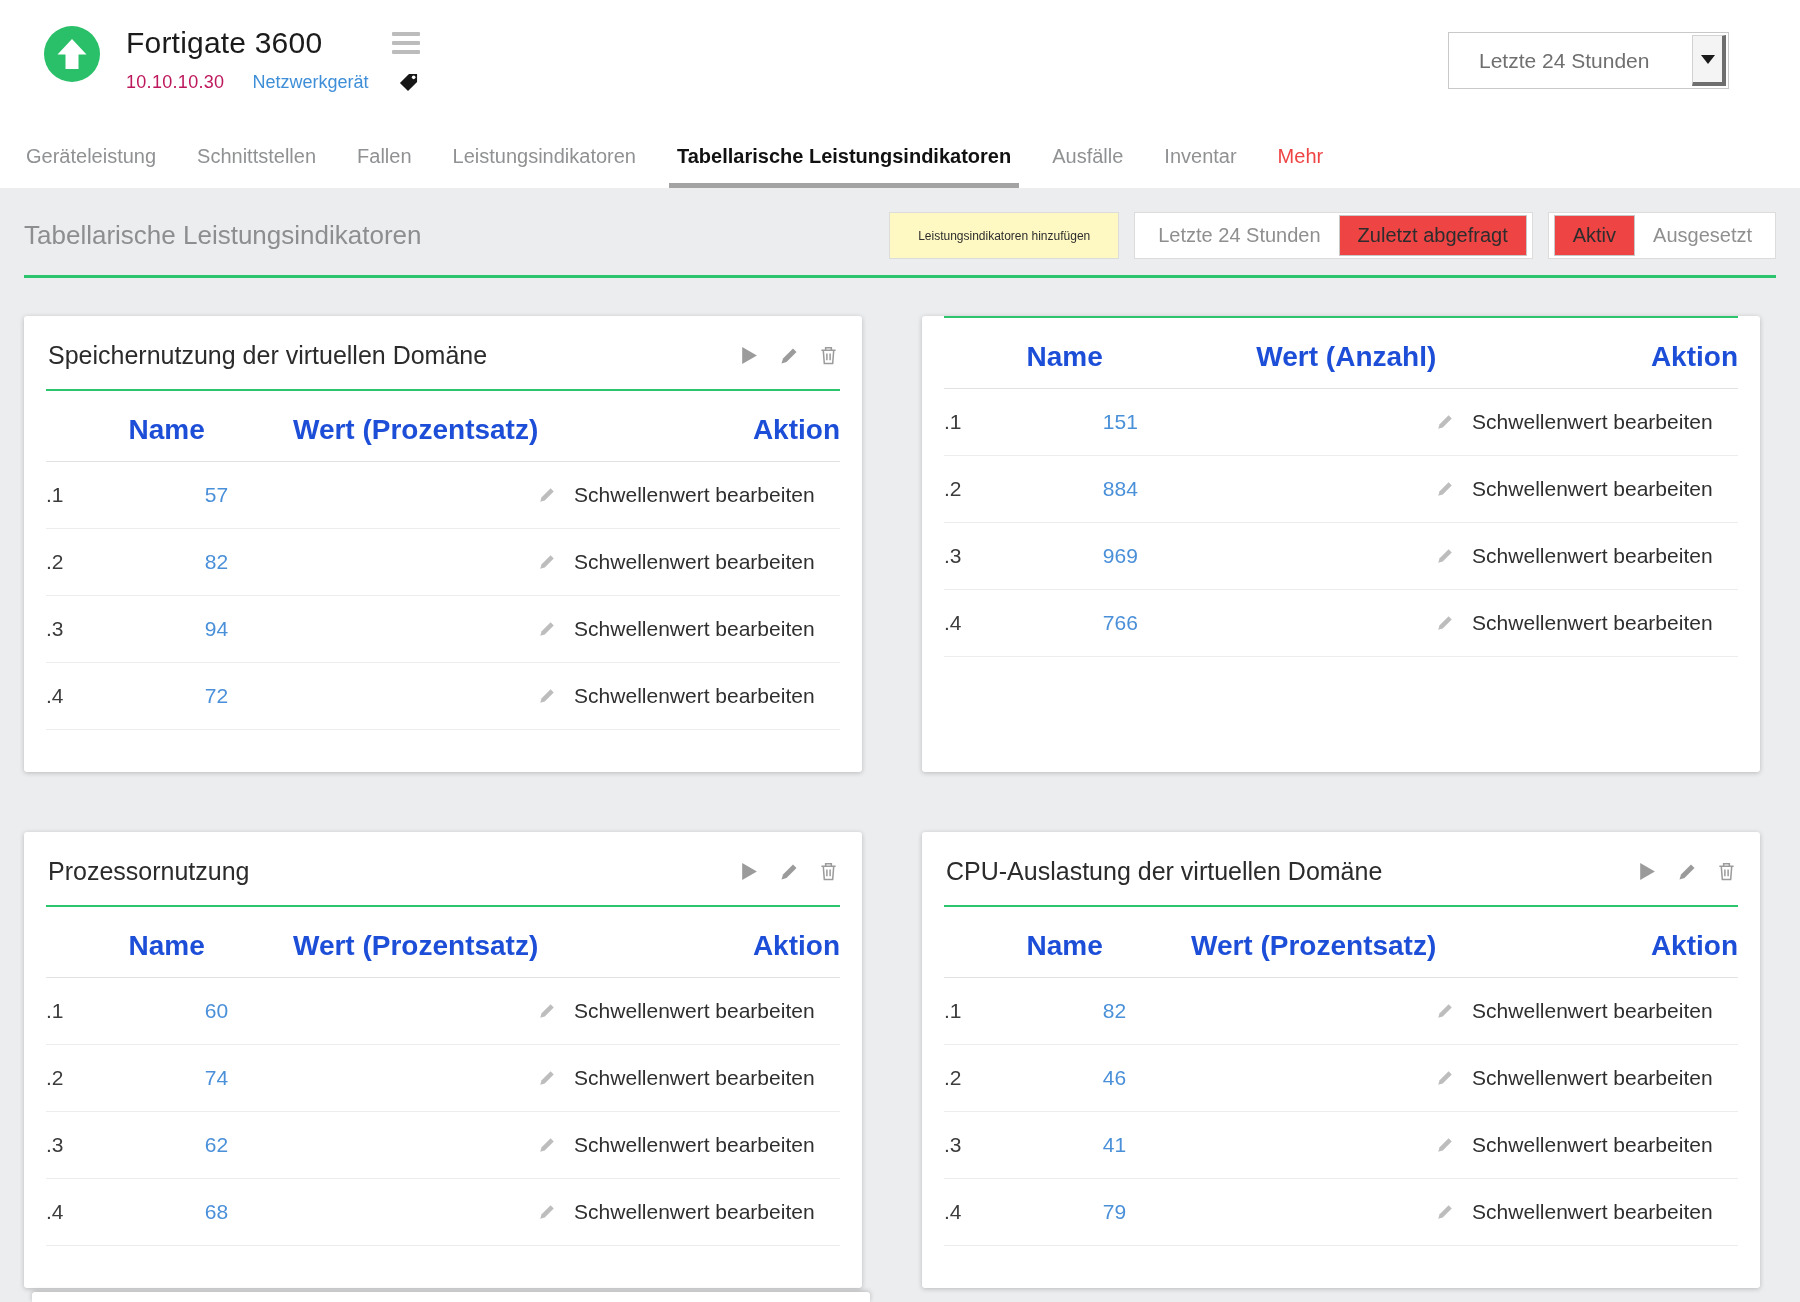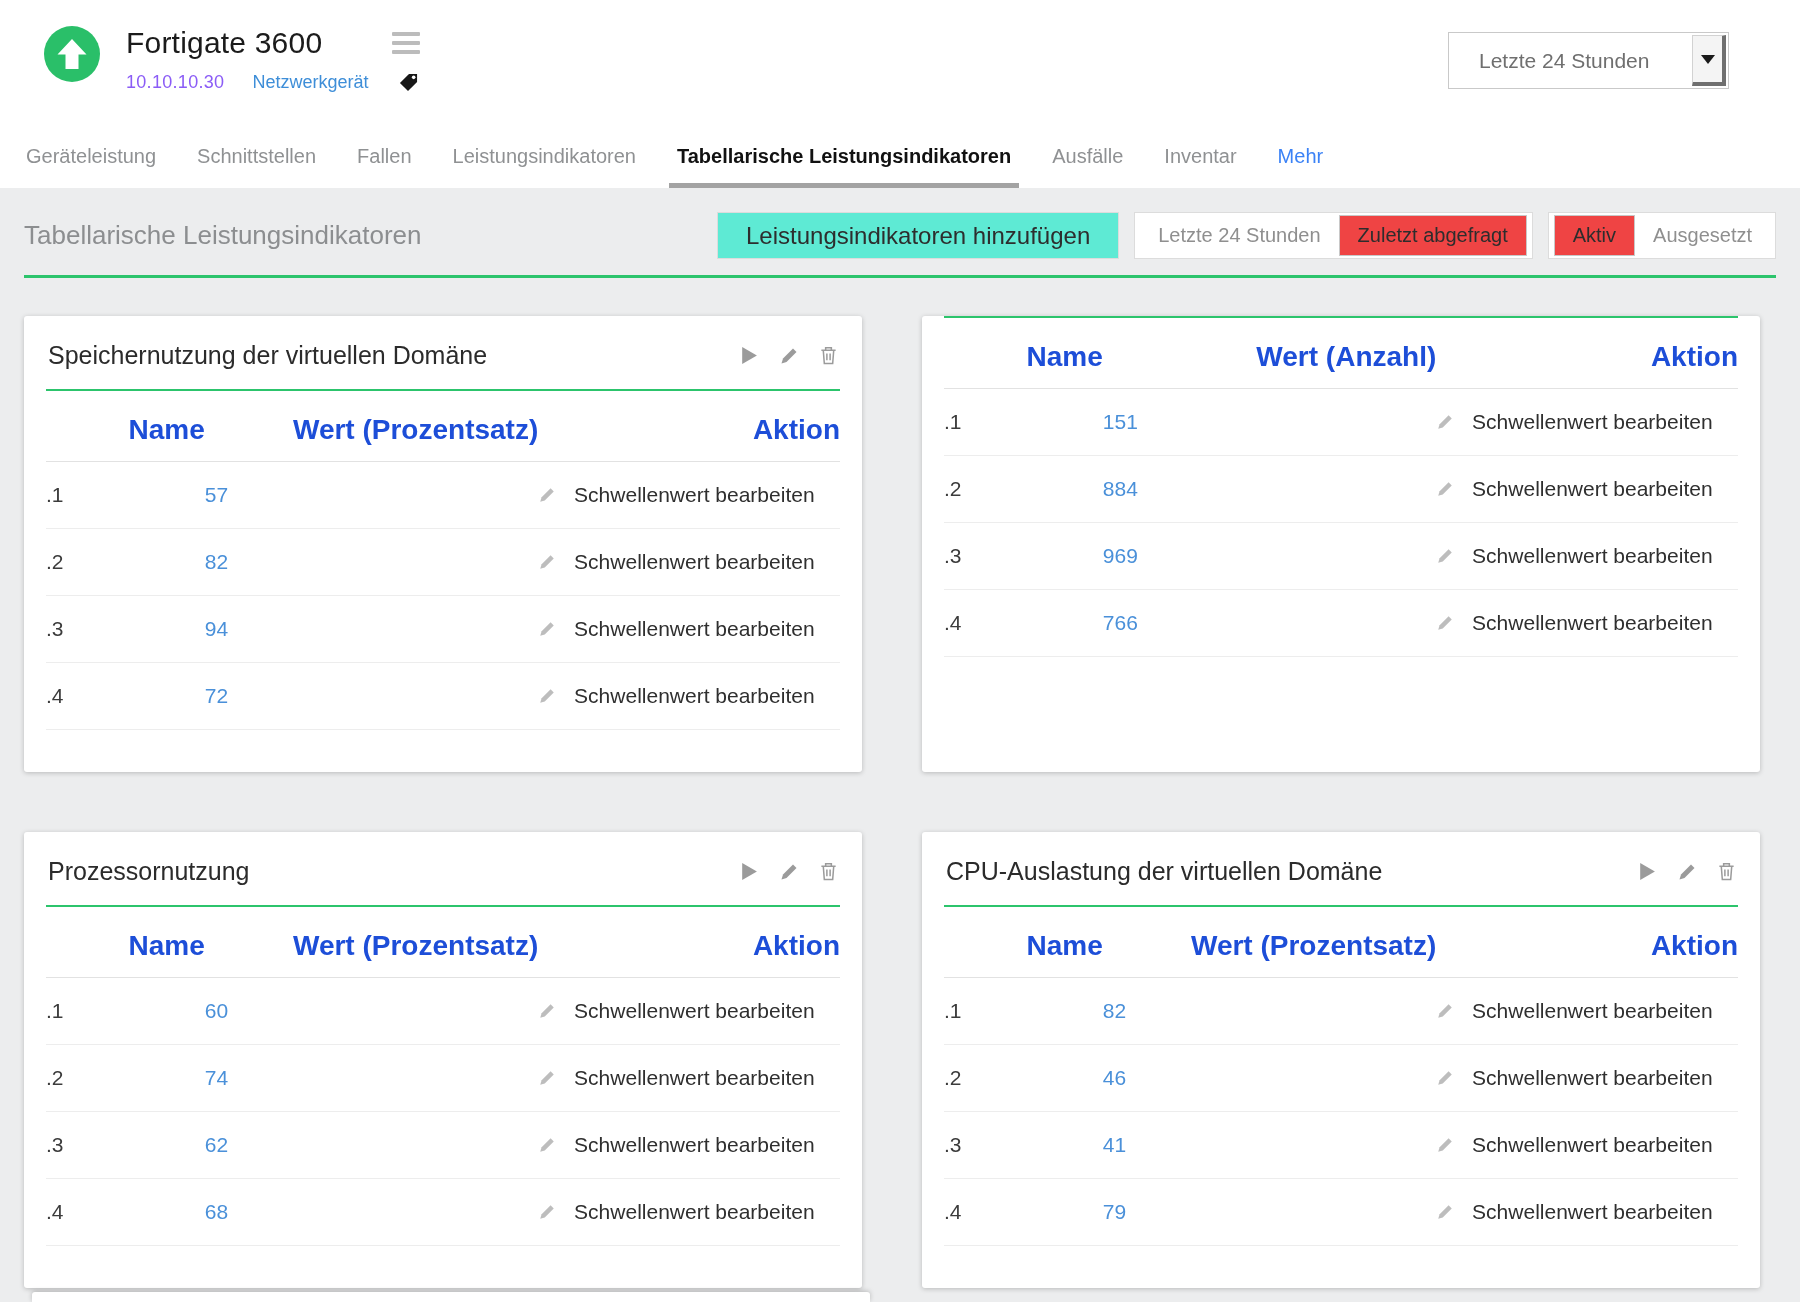--- a/index.html
+++ b/index.html
@@ -9,49 +9,49 @@
   
   .top { position:relative; background:#fff; height:188px; }
   .header-row { display:flex; align-items:flex-start; padding:26px 0 0 44px; }
   .status-badge { width:56px; height:56px; flex:0 0 56px; }
   .head-text { margin-left:26px; }
   .title-line { display:flex; align-items:center;gap:36px; }
   .device-title { font-size:30px; font-weight:500; color:#1b1b1b; letter-spacing:.2px; }
   .menu-icon { margin-left:34px; display:inline-flex; flex-direction:column; gap:5px; cursor:pointer; }
   .menu-icon span { display:block; width:28px; height:4px; background:#bcbcbc; border-radius:1px; }
   .sub-line { margin-top:12px; display:flex; align-items:center; font-size:18px; }
-  .device-ip { color:#8b5cf6; letter-spacing:.3px; }
+  .device-ip { color:#be185d; letter-spacing:.3px; }
   .device-cat { color:#3e8ed8; margin-left:28px; text-decoration:none; cursor:pointer; }
   .tag-icon { margin-left:30px; display:inline-flex; cursor:pointer; }
 
   .range-select { position:absolute; top:32px; left:1448px; width:281px; height:57px;
     background:#fff; border:1px solid #c9c9c9; display:flex; align-items:stretch; cursor:pointer; }
   .range-label { flex:1; display:flex; align-items:center; padding-left:30px;
     font-size:21px; color:#6f6f6f; }
   .range-caret-btn { width:34px; margin:2px 2px 2px 0; background:#f4f4f4;
     border:1px solid #d2d2d2; border-right:4px solid #6f6f6f; border-bottom:4px solid #6f6f6f;
     display:flex; align-items:center; justify-content:center; }
   .caret-down { width:0; height:0; border-left:7px solid transparent;
     border-right:7px solid transparent; border-top:9px solid #1a1a1a; }
 
   
   .tabs { position:absolute; bottom:0; left:24px; display:flex; gap:37px; align-items:flex-end; }
   .tab { position:relative; font-size:20px; color:#8f9193; padding:0 2px 20px; cursor:pointer; white-space:nowrap; }
   .tab.active { color:#111; font-weight:bold; }
   .tab.active::after { content:""; position:absolute; left:-6px; right:-6px; bottom:0;
     height:5px; background:#a3a3a3; }
-  .tab.more { color:#3b82f6; }
+  .tab.more { color:#ef4444; }
 
   
   .content { position:relative; padding:0 24px; }
   .toolbar { margin-top:24px; display:flex; justify-content:space-between; align-items:center; height:47px; }
   .page-heading { font-size:26px; font-weight:400; color:#8c8e90; }
   .toolbar-right { display:flex; gap:15px; height:47px; }
-  .btn-add { height:100%; background:#5eead4; border:1px solid #dcdcdc; color:#2d2d2d;
-    font-size:24px; padding:0 28px; cursor:pointer; font-family:inherit;text-align:center; }
+  .btn-add { height:100%; background:#fef9c3; border:1px solid #dcdcdc; color:#2d2d2d;
+    font-size:12px; padding:0 28px; cursor:pointer; font-family:inherit;text-align:center; }
   .seg { background:#fff; border:1px solid #dcdcdc; display:flex; align-items:center; padding:0 5px; }
   .seg-opt { font-size:20px; color:#8f8f8f; padding:8px 18px; cursor:pointer; white-space:nowrap; }
   .seg-opt.selected { background:#ef4444; border:1px solid #c8c8c8; color:#2d2d2d; }
   .green-rule { height:3px; background:#2cc46c; margin-top:16px; }
 
   
   .grid { margin-top:38px; display:grid; grid-template-columns:838px 838px; column-gap:60px; row-gap:60px; }
   .card { background:#fff; border-radius:3px; box-shadow:0 1px 5px rgba(0,0,0,.22); padding:0 22px 42px; }
   .card-head { display:flex; justify-content:space-between; align-items:center; padding:25px 2px 19px; }
   .card-title { font-size:25px; font-weight:400; color:#2b2b2b; }

